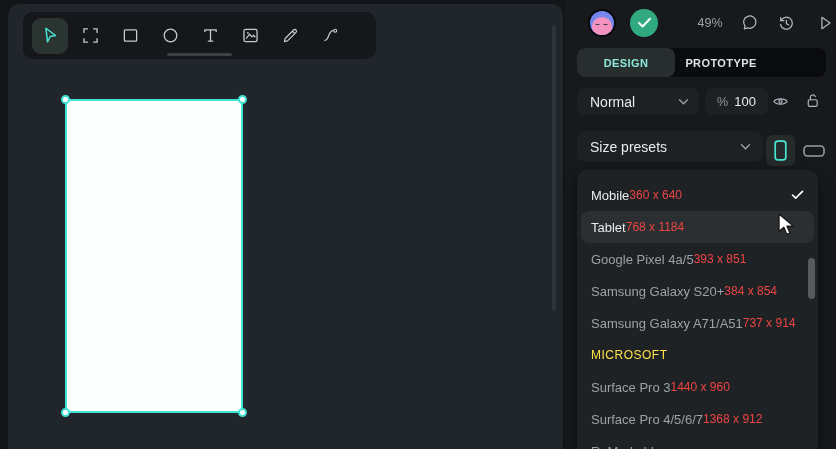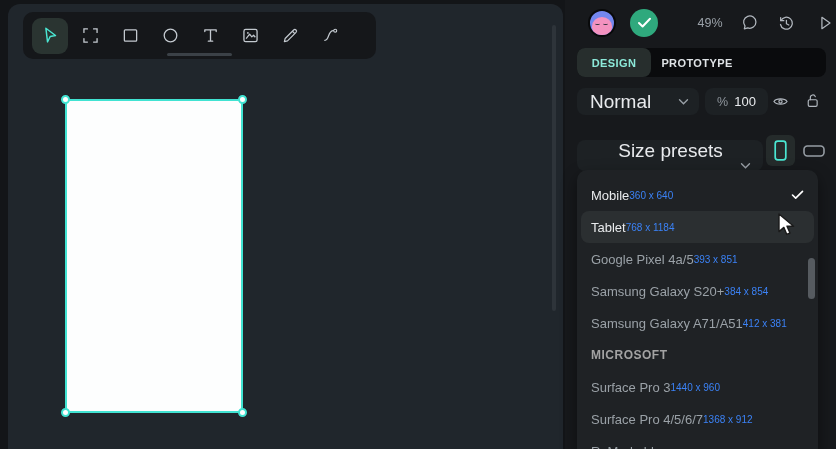--- a/index.html
+++ b/index.html
@@ -47,52 +47,52 @@
   .zoom-level { position:absolute; left:108px; top:7px; width:50px; text-align:center;
                 font-size:12.5px; color:#9aa1a8; }
   .hicon { position:absolute; top:4px; color:#b2b8bf; }
   .hicon.chat { left:163px; } .hicon.history { left:199px; } .hicon.play { left:238px; }
 
   .tabbar { position:absolute; left:12px; top:48px; width:249px; height:29px;
             background:#0a0b0d; border-radius:8px; display:flex; align-items:center; }
   .tab { height:29px; display:flex; align-items:center; justify-content:center;
          font-size:11px; font-weight:700; letter-spacing:.4px; color:#dfe3e6; }
   .tab.active { background:#272e2d; border-radius:8px; color:#8ce9d9; }
-  .tab.t1 { width:74px; } .tab.t2 { width:92px; } .tab.t3 { width:79px; }
+  .tab.t1 { width:98px; } .tab.t2 { width:92px; } .tab.t3 { width:79px; }
 
   .select { background:#1d2124; border-radius:8px; display:flex; align-items:center;
-            color:#e8eaed; font-size:19px; }
+            color:#e8eaed; font-size:14px; }
   .select .chev { margin-left:auto; display:flex; }
   .blend-select { position:absolute; left:12px; top:88px; width:122px; height:27px; padding:0 10px 0 13px; }
   .opacity-field { position:absolute; left:140px; top:88px; width:63px; height:27px;
                    background:#1d2124; border-radius:8px; display:flex; align-items:center;
                    justify-content:center; gap:6px; }
   .opacity-field .sym { color:#8f969d; font-size:12.5px; }
   .opacity-field .val { color:#e8eaed; font-size:13px; }
   .picon { position:absolute; color:#b2b8bf; }
   .picon.eye { left:206px; top:93px; }
   .picon.lock { left:239px; top:91px; }
 
-  .preset-select { position:absolute; left:12px; top:140px; width:186px; height:31px; padding:0 12px 0 13px;flex-direction:column; }
+  .preset-select { position:absolute; left:12px; top:131px; width:186px; height:31px; padding:0 12px 0 13px; }
   .orient-portrait { position:absolute; left:201px; top:135px; width:29px; height:31px;
                      background:#252b2b; border-radius:6px; display:flex; align-items:center; justify-content:center; }
   .orient-landscape { position:absolute; left:233px; top:135px; width:31px; height:31px;
                       display:flex; align-items:center; justify-content:center; color:#969da4; }
 
   
   .dropdown { position:absolute; left:12px; top:170px; width:241px; height:279px;
               background:#1f2225; border-radius:10px 10px 0 0; padding-top:9px;
               overflow:hidden; box-shadow:0 6px 16px rgba(0,0,0,.45); }
   .drow { height:32px; display:flex; align-items:center; padding:0 14px; }
   .drow .name { font-size:13px; color:#e9ebed; white-space:nowrap; }
   .drow .name.muted { color:#9aa1a7; }
-  .drow .dims { font-size:10px; color:#3b82f6; white-space:nowrap; }
+  .drow .dims { font-size:12px; color:#ef4444; white-space:nowrap; }
   .drow.highlight { background:#2b2f31; border-radius:8px; margin:0 4px; padding:0 10px; }
   .drow .tick { margin-left:auto; display:flex; color:#fff; }
-  .drow.section .name { font-size:12px; font-weight:700; letter-spacing:.5px; color:#a3a3a3; }
+  .drow.section .name { font-size:12px; font-weight:400; letter-spacing:.5px; color:#fde047; }
   .dropdown-scrollbar { position:absolute; right:3px; top:88px; width:7px; height:41px;
                         background:#565b60; border-radius:3.5px; }
 
   .cursor { position:absolute; left:777px; top:213px; z-index:50; }
   svg { display:block; }
 </style>
 </head>
 <body>
 
 <div class="app">
@@ -279,21 +279,21 @@
       <div class="drow">
         <span class="name muted">Google Pixel 4a/5</span>
         <span class="dims">393 x 851</span>
       </div>
       <div class="drow">
         <span class="name muted">Samsung Galaxy S20+</span>
         <span class="dims">384 x 854</span>
       </div>
       <div class="drow">
         <span class="name muted">Samsung Galaxy A71/A51</span>
-        <span class="dims">412 x 381</span>
+        <span class="dims">737 x 914</span>
       </div>
       <div class="drow section">
         <span class="name">MICROSOFT</span>
       </div>
       <div class="drow">
         <span class="name muted">Surface Pro 3</span>
         <span class="dims">1440 x 960</span>
       </div>
       <div class="drow">
         <span class="name muted">Surface Pro 4/5/6/7</span>

